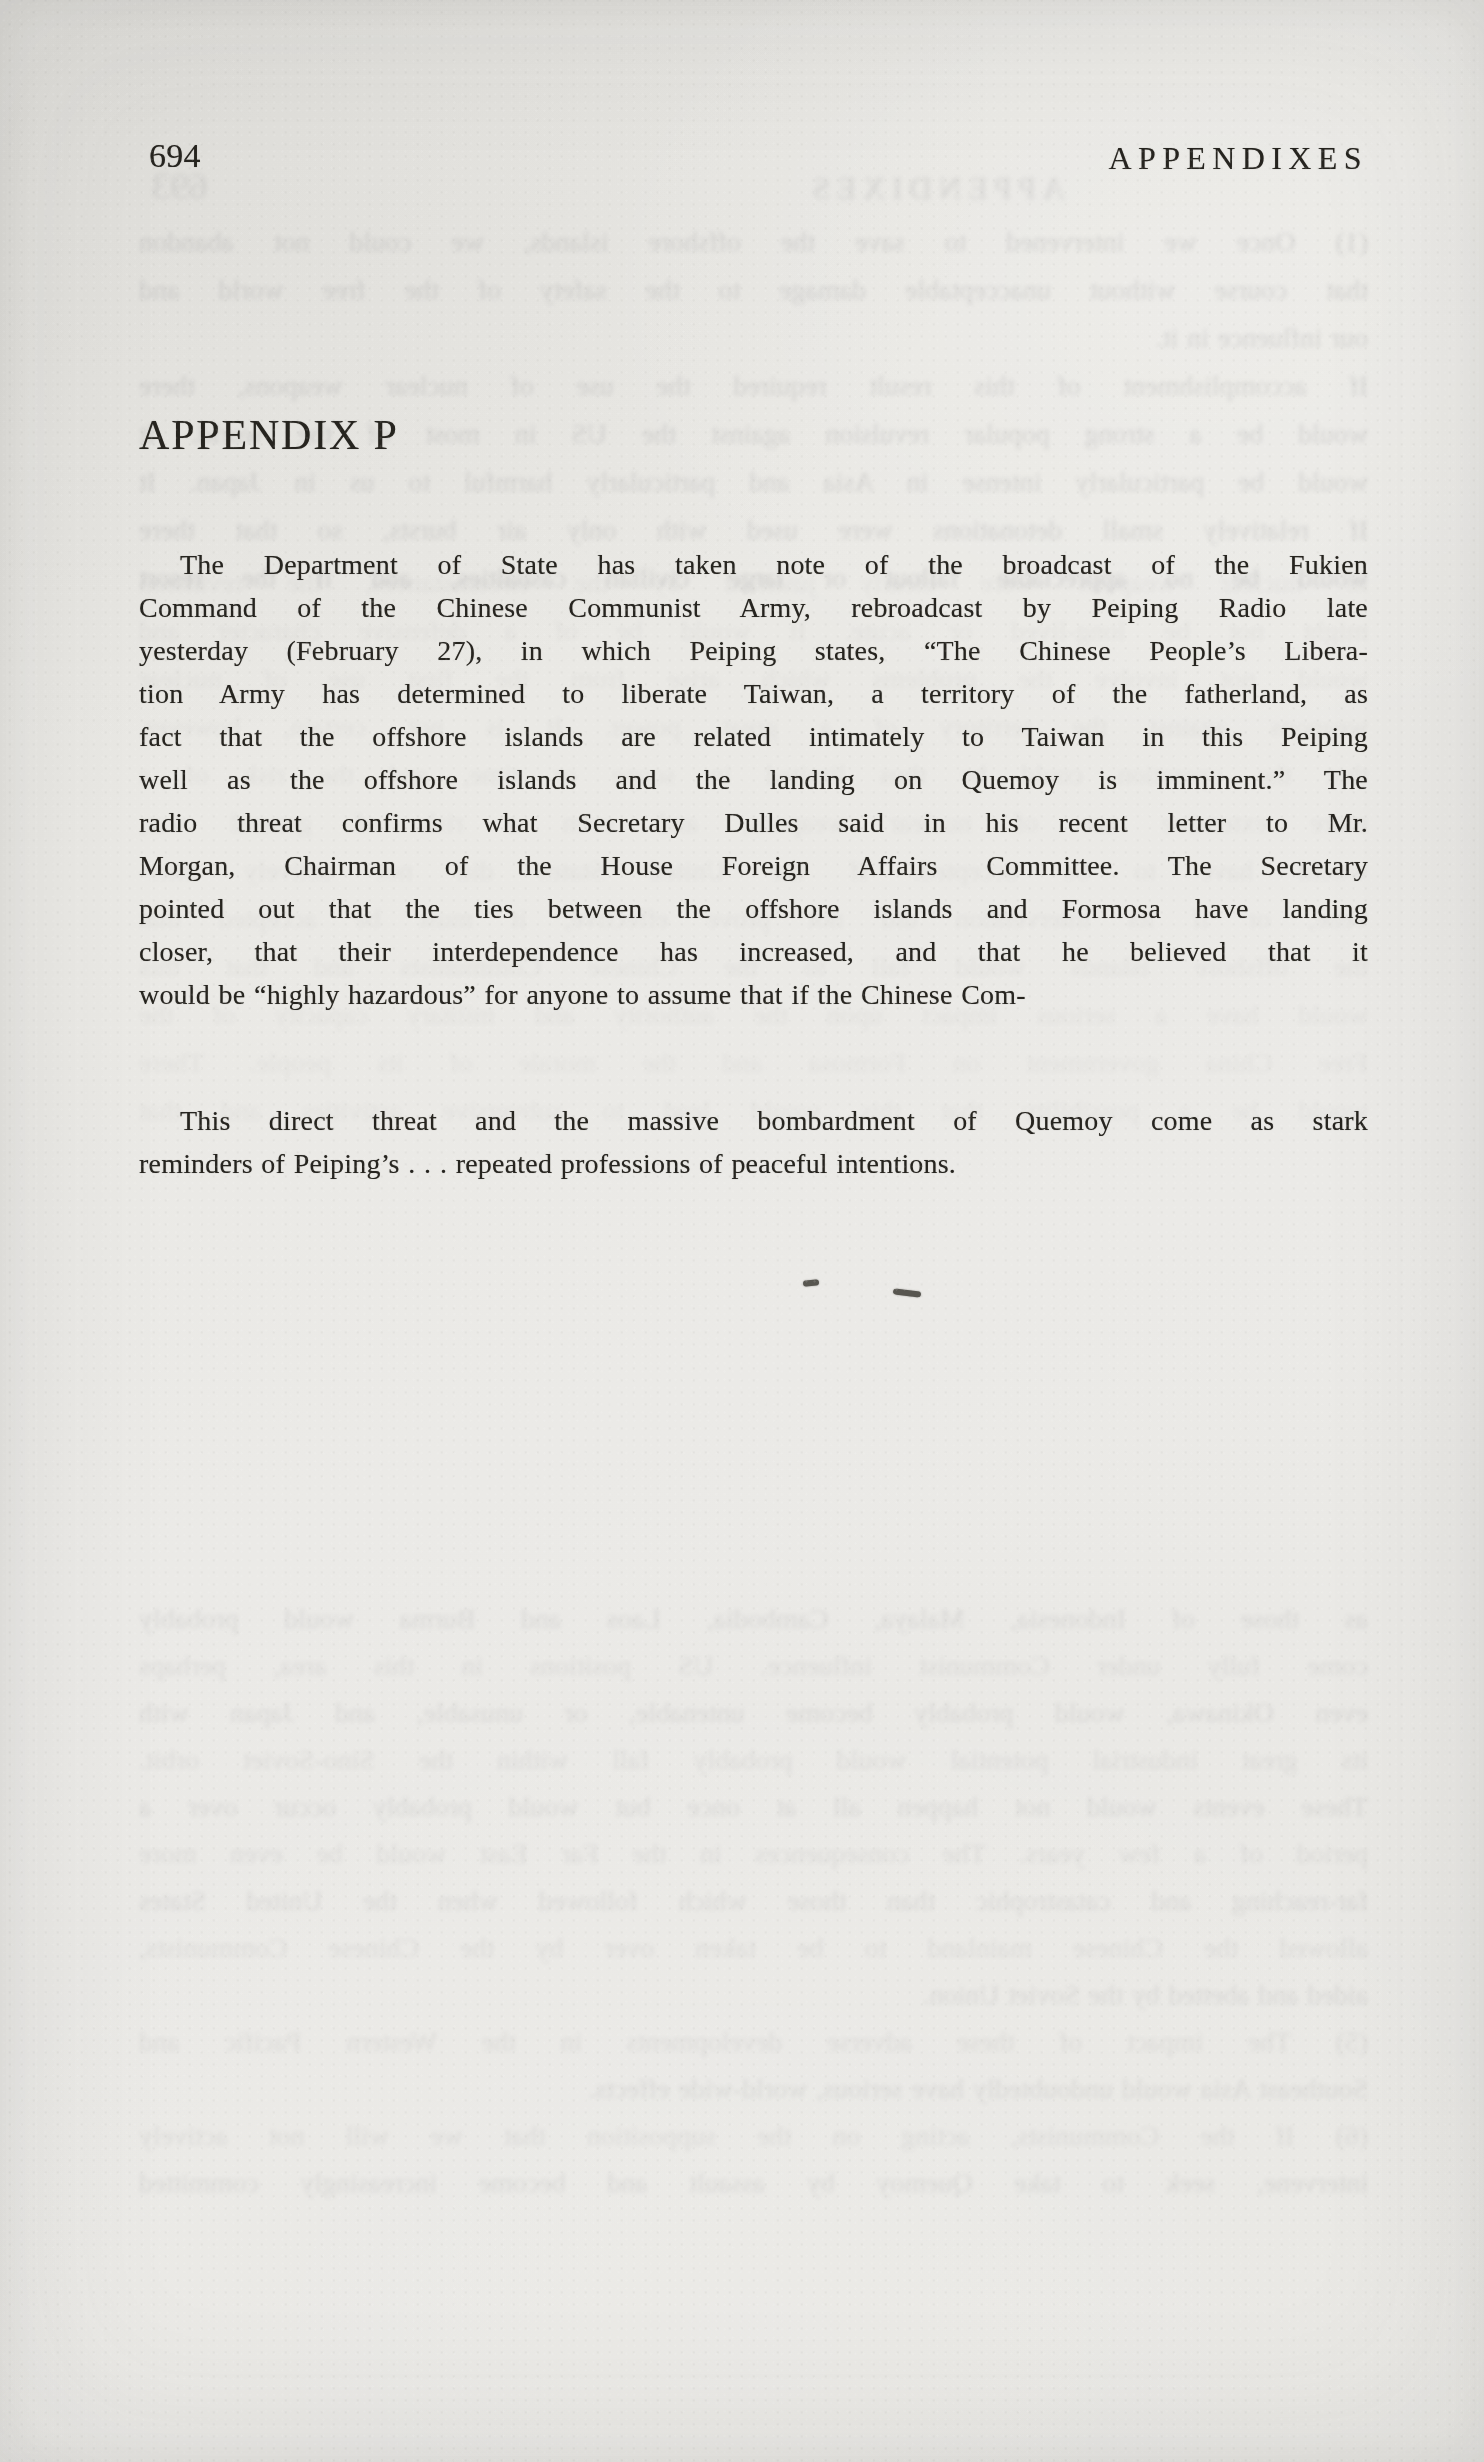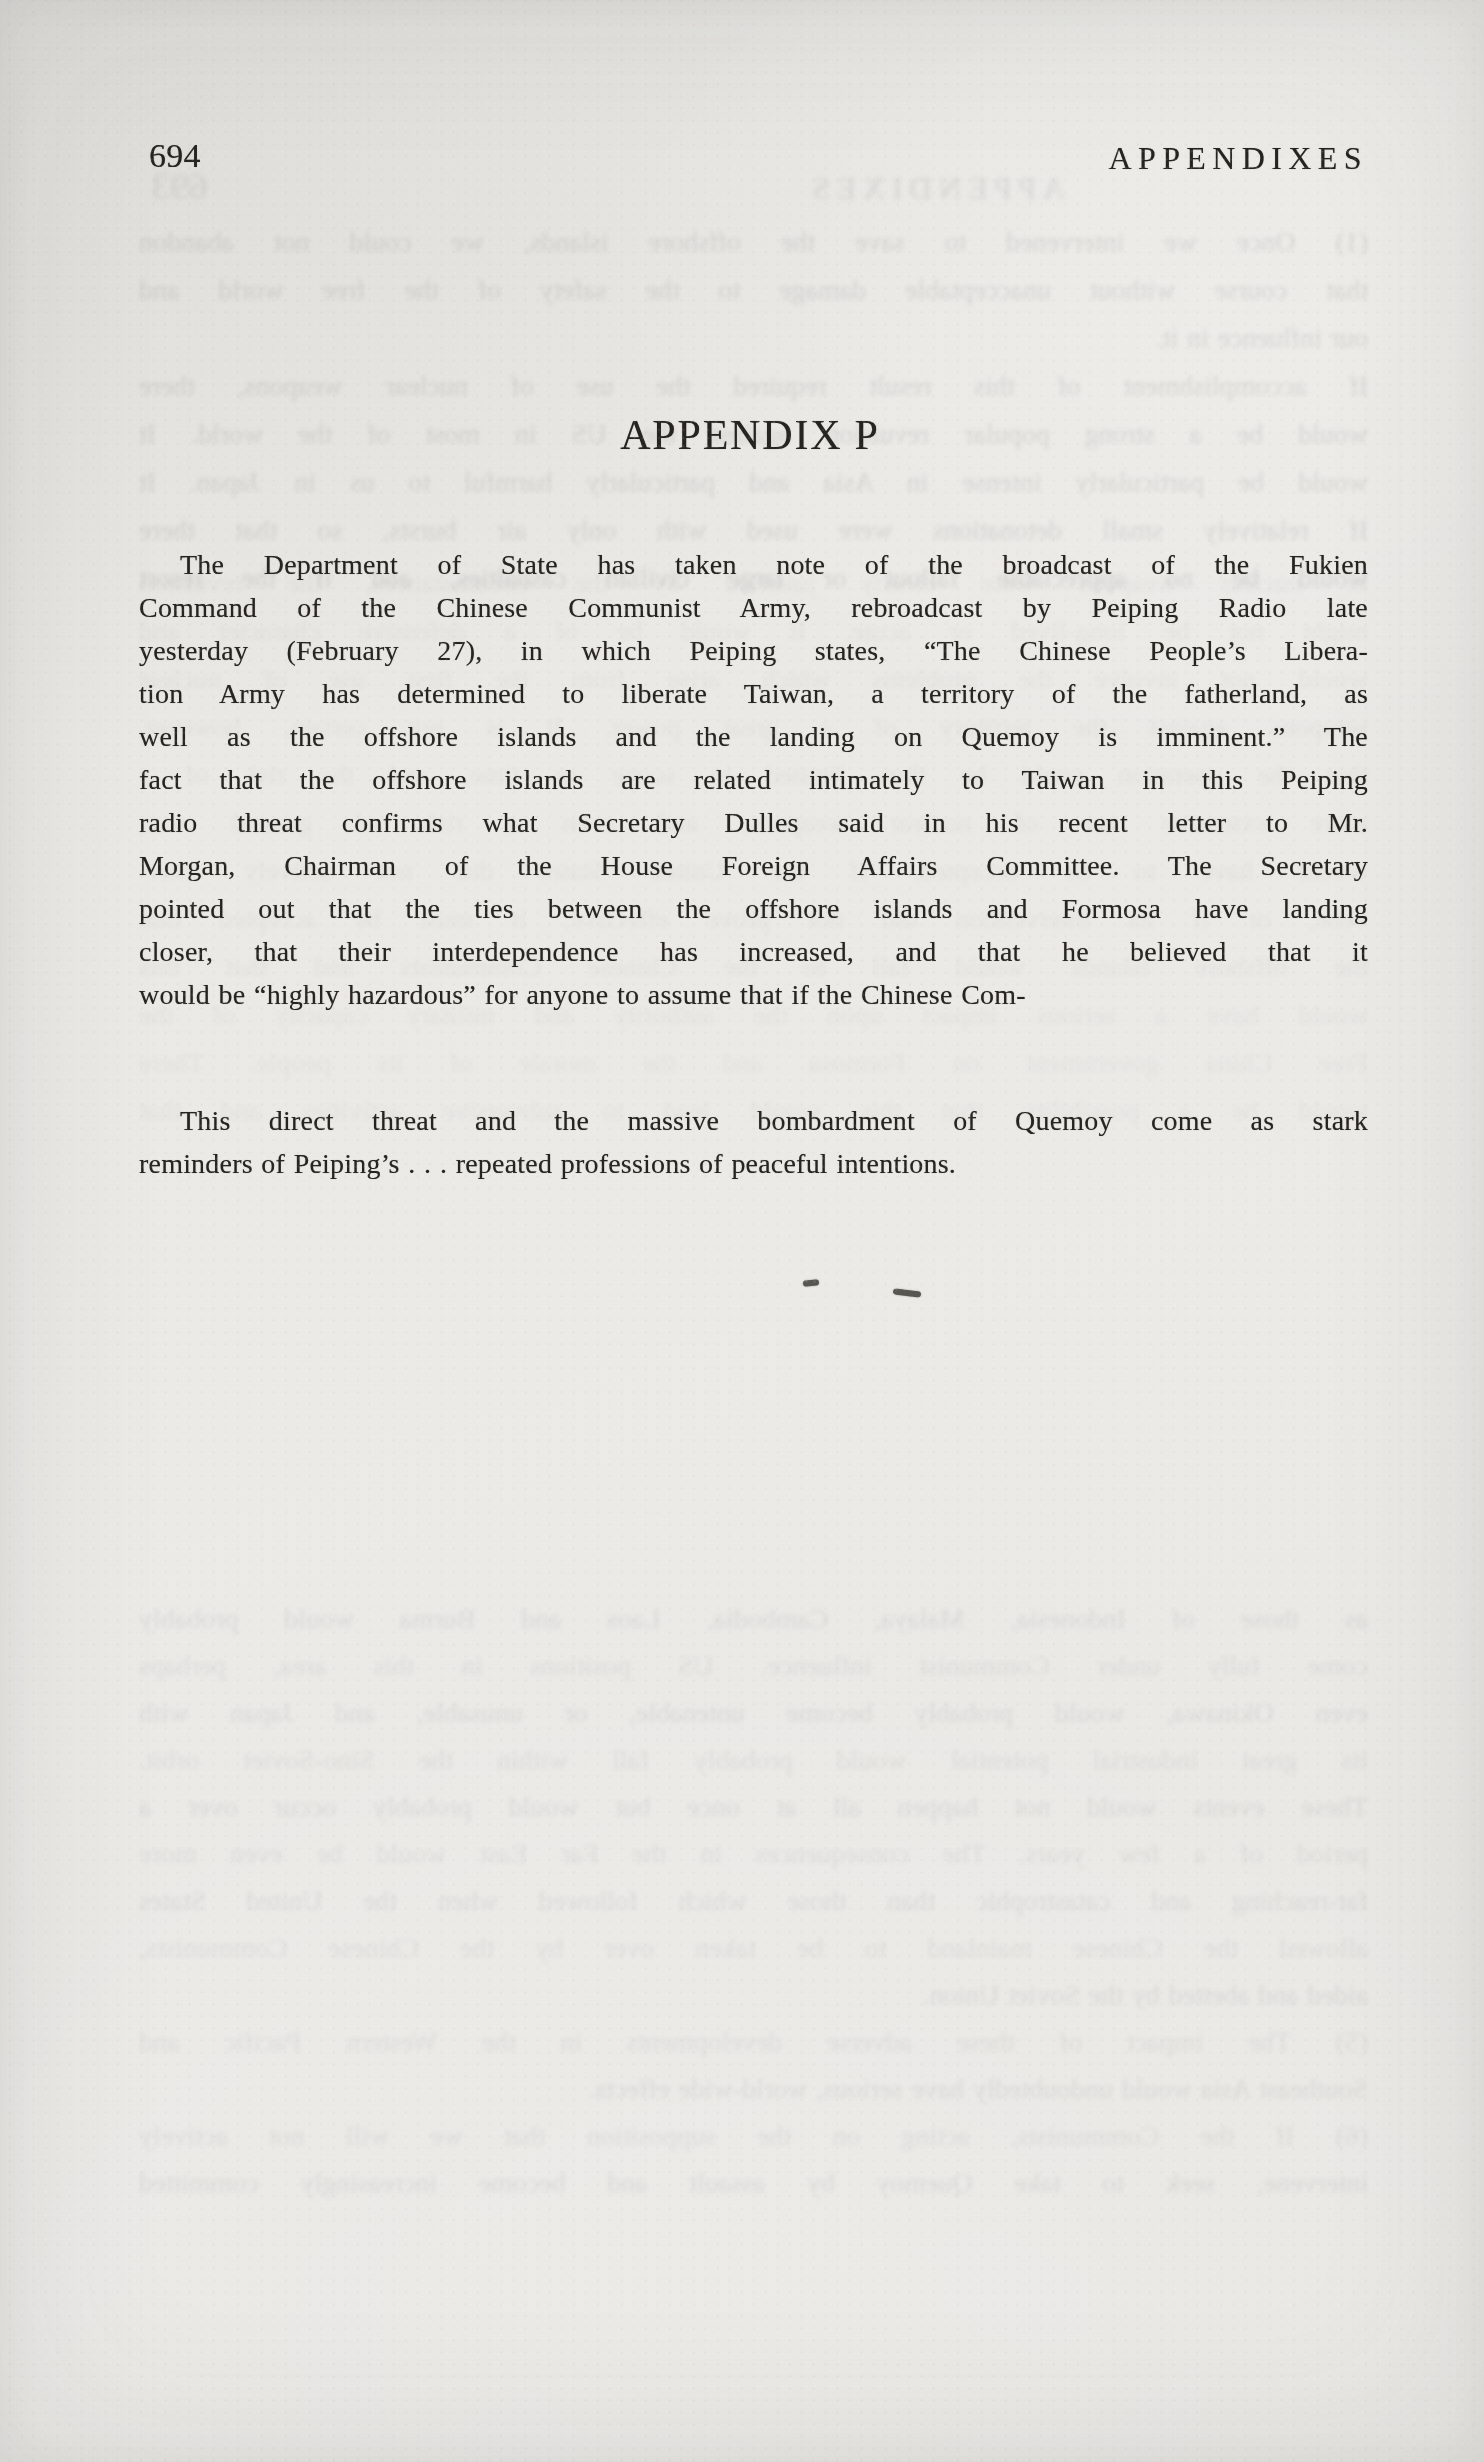--- a/index.html
+++ b/index.html
@@ -30,22 +30,22 @@
   .print { text-shadow:0 0 0.9px rgba(38,36,31,.42); letter-spacing:0.2px; }
   #page-number {
     position:absolute; left:149px; top:133px;
     font-size:34px; line-height:46px;
   }
   #running-header {
     position:absolute; left:139px; top:140px; width:1229px;
     text-align:right; font-size:32px; line-height:37px; letter-spacing:6.4px;
   }
   #appendix-title {
-    position:absolute; left:124px; top:411px; width:1252px;
-    text-align:center; font-size:42px; line-height:48px; letter-spacing:1.8px;
+    position:absolute; left:139px; top:411px; width:1252px;
+    font-size:42px; line-height:48px; letter-spacing:1.8px;
   }
   .para { position:absolute; left:139px; width:1229px; font-size:28px; }
   .para .line {
     height:43px; line-height:43px; word-spacing:1.4px;
     text-align:justify; text-align-last:justify; -moz-text-align-last:justify;
   }
   .para .line:first-child { text-indent:41px; }
   .para .line:last-child  { text-align-last:left; -moz-text-align-last:left; }
   #para1 { top:543px; }
   #para2 { top:1099px; }
@@ -133,22 +133,22 @@
 
   <div id="page-number" class="print">694</div>
   <div id="running-header" class="print">APPENDIXES</div>
   <div id="appendix-title" class="print">APPENDIX P</div>
 
   <div id="para1" class="para print">
       <div class="line">The Department of State has taken note of the broadcast of the Fukien</div>
       <div class="line">Command of the Chinese Communist Army, rebroadcast by Peiping Radio late</div>
       <div class="line">yesterday (February 27), in which Peiping states, “The Chinese People’s Libera-</div>
       <div class="line">tion Army has determined to liberate Taiwan, a territory of the fatherland, as</div>
+      <div class="line">fact that the offshore islands are related intimately to Taiwan in this Peiping</div>
       <div class="line">well as the offshore islands and the landing on Quemoy is imminent.” The</div>
-      <div class="line">fact that the offshore islands are related intimately to Taiwan in this Peiping</div>
       <div class="line">radio threat confirms what Secretary Dulles said in his recent letter to Mr.</div>
       <div class="line">Morgan, Chairman of the House Foreign Affairs Committee. The Secretary</div>
       <div class="line">pointed out that the ties between the offshore islands and Formosa have landing</div>
       <div class="line">closer, that their interdependence has increased, and that he believed that it</div>
       <div class="line">would be “highly hazardous” for anyone to assume that if the Chinese Com-</div>
     </div>
   <div id="para2" class="para print">
       <div class="line">This direct threat and the massive bombardment of Quemoy come as stark</div>
       <div class="line">reminders of Peiping’s . . . repeated professions of peaceful intentions.</div>
     </div>

